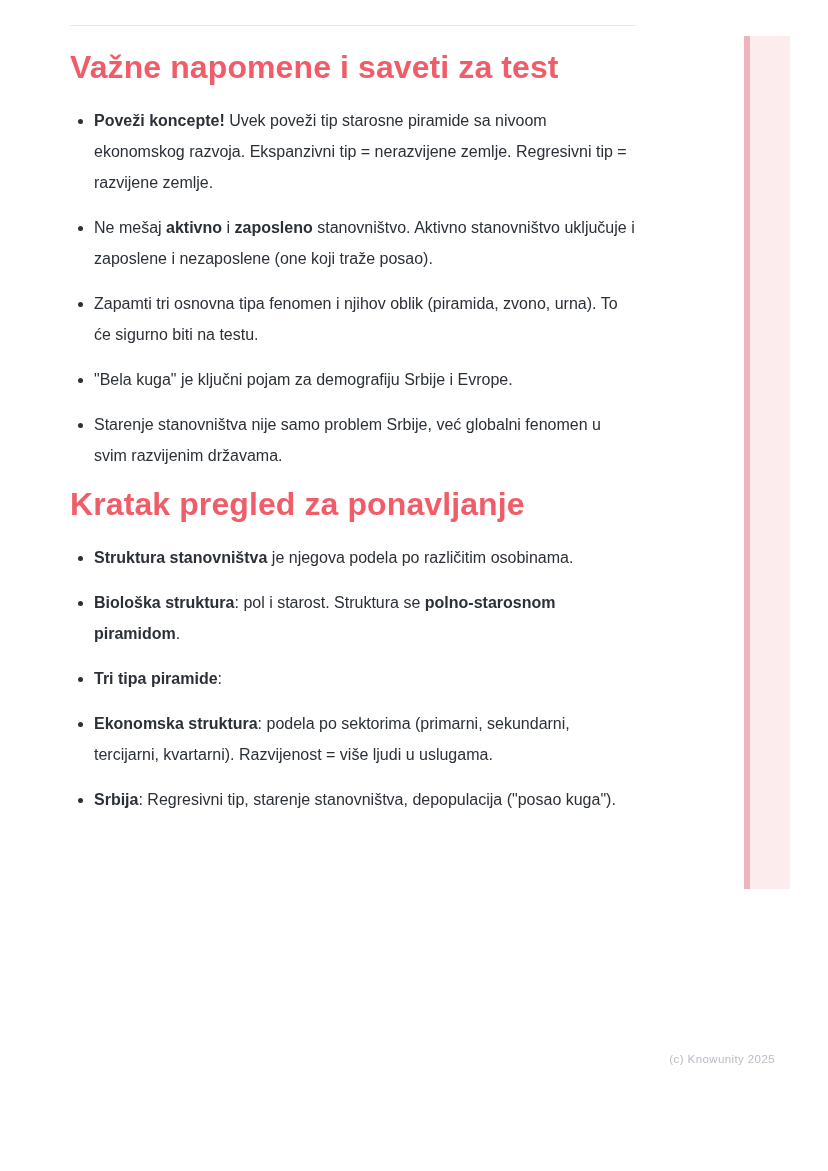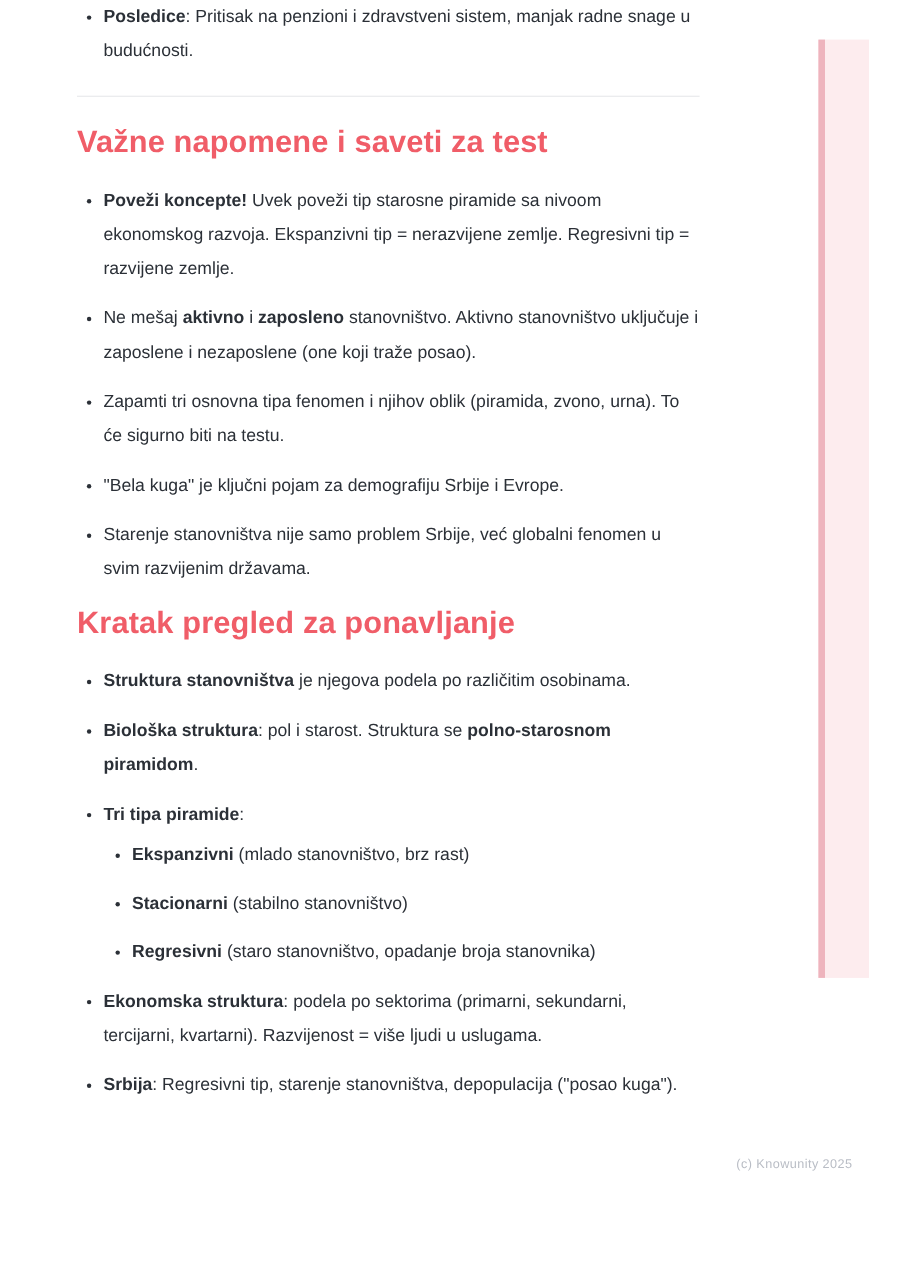--- a/index.html
+++ b/index.html
@@ -56,21 +56,21 @@
   ul.nested > li { margin-bottom: 13px; }
   ul.nested > li:last-child { margin-bottom: 0; }
   .intro-list { margin-top: 32px; }
   hr.divider {
     border: none;
     border-top: 1px solid var(--divider);
     margin: 25px 0 0 0;
   }
   h2.section-heading {
     color: var(--accent);
-    font-size: 28px;
+    font-size: 32px;
     line-height: 26px;
     font-weight: 700;
     margin: 28px 0 25px 0;
     letter-spacing: 0.1px;
   }
   h2.section-heading.second { margin-top: 20px; }
   b { font-weight: 700; }
   .footer-credit {
     position: absolute;
     right: 53px;
@@ -83,48 +83,40 @@
 </style>
 </head>
 <body>
 
 <div class="page">
 
   <div class="pink-bar"></div>
 
   <div class="content">
 
-    <ul class="bullets intro-list">
-      <li><b>Posledice</b><span>: Pritisak na penzioni i zdravstveni sistem, manjak radne snage u budućnosti.</span></li>
-    </ul>
 
     <hr class="divider">
 
     <h2 class="section-heading">Važne napomene i saveti za test</h2>
 
     <ul class="bullets">
       <li><b>Poveži koncepte!</b><span> Uvek poveži tip starosne piramide sa nivoom ekonomskog razvoja. Ekspanzivni tip = nerazvijene zemlje. Regresivni tip = razvijene zemlje.</span></li>
       <li><span>Ne mešaj </span><b>aktivno</b><span> i </span><b>zaposleno</b><span> stanovništvo. Aktivno stanovništvo uključuje i zaposlene i nezaposlene (one koji traže posao).</span></li>
       <li><span>Zapamti tri osnovna tipa fenomen i njihov oblik (piramida, zvono, urna). To će sigurno biti na testu.</span></li>
       <li><span>"Bela kuga" je ključni pojam za demografiju Srbije i Evrope.</span></li>
       <li><span>Starenje stanovništva nije samo problem Srbije, već globalni fenomen u svim razvijenim državama.</span></li>
     </ul>
 
     <h2 class="section-heading second">Kratak pregled za ponavljanje</h2>
 
     <ul class="bullets">
       <li><b>Struktura stanovništva</b><span> je njegova podela po različitim osobinama.</span></li>
       <li><b>Biološka struktura</b><span>: pol i starost. Struktura se </span><b>polno-starosnom piramidom</b><span>.</span></li>
       <li>
         <span><b>Tri tipa piramide</b><span>:</span></span>
-        <ul class="nested">
-          <li><b>Ekspanzivni</b><span> (mlado stanovništvo, brz rast)</span></li>
-          <li><b>Stacionarni</b><span> (stabilno stanovništvo)</span></li>
-          <li><b>Regresivni</b><span> (staro stanovništvo, opadanje broja stanovnika)</span></li>
-        </ul>
       </li>
       <li><b>Ekonomska struktura</b><span>: podela po sektorima (primarni, sekundarni, tercijarni, kvartarni). Razvijenost = više ljudi u uslugama.</span></li>
       <li><b>Srbija</b><span>: Regresivni tip, starenje stanovništva, depopulacija ("posao kuga").</span></li>
     </ul>
 
   </div>
 
   <div class="footer-credit">(c) Knowunity 2025</div>
 
 </div>

